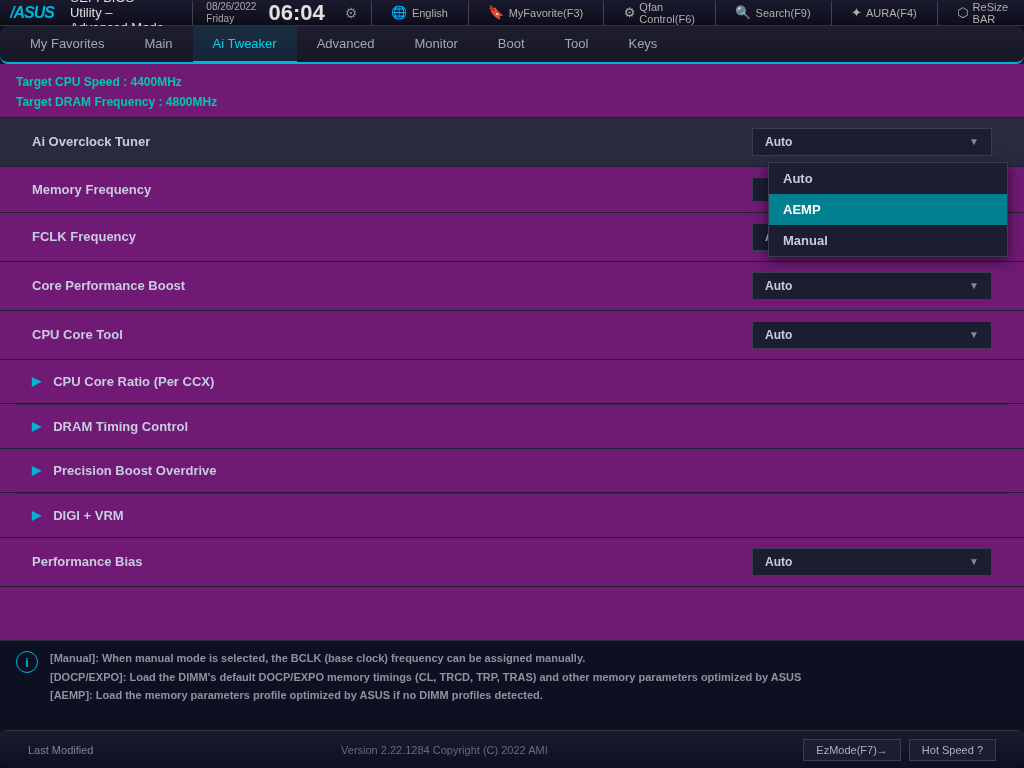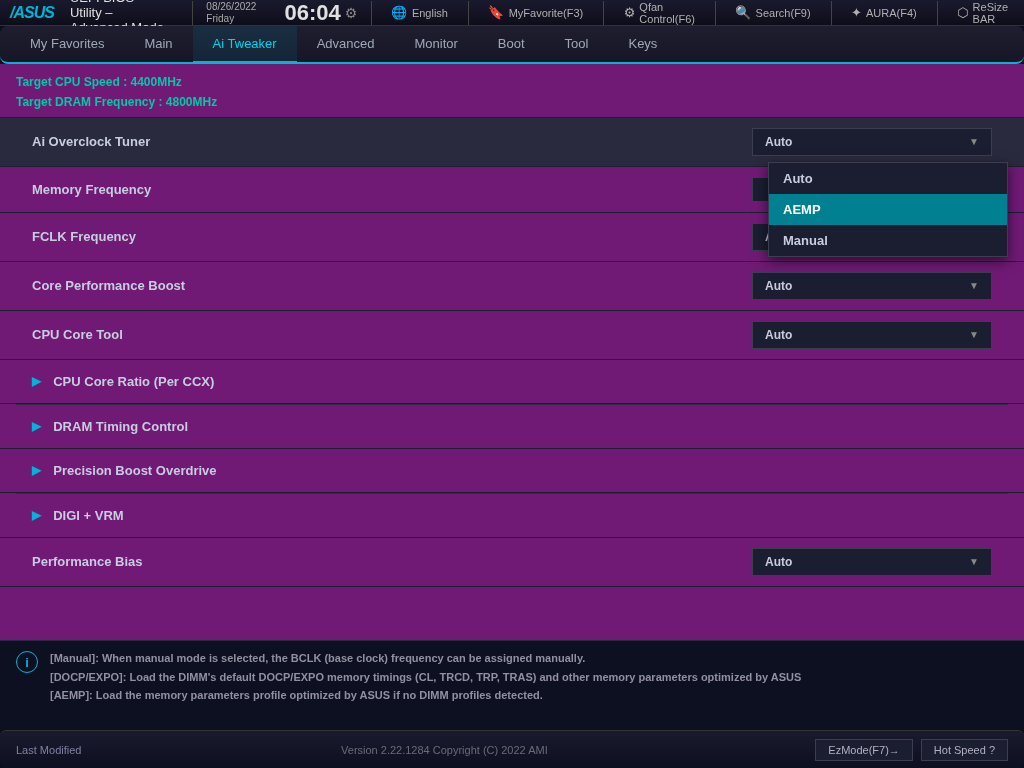--- a/index.html
+++ b/index.html
@@ -96,33 +96,33 @@
     }
 
     .header-item .icon {
       font-size: 13px;
     }
 
     .datetime-area {
       display: flex;
       align-items: flex-start;
       flex-direction: column;
-      margin-right: 20px;
+      margin-right: 4px;
     }
 
     .datetime-top {
       font-size: 10px;
       color: #aaa;
       line-height: 1.2;
     }
 
     .datetime-clock {
       display: flex;
       align-items: center;
-      gap: 4px;
+      gap: 20px;
     }
 
     .clock-time {
       font-size: 22px;
       font-weight: bold;
       color: #e0e0e0;
       line-height: 1;
     }
 
     .gear-icon {
@@ -312,21 +312,21 @@
       line-height: 1.7;
     }
 
     
     .footer-bar {
       display: flex;
       align-items: center;
       background: linear-gradient(180deg, #1a1a2e 0%, #0d1020 100%);
       border-top: 1px solid #333;
       height: 38px;
-      padding: 0 16px;
+      padding: 0 28px;
       border-radius: 6px;
     }
 
     .footer-center {
       flex: 1;
       text-align: center;
       font-size: 11px;
       color: #6a6a7a;
     }
 

